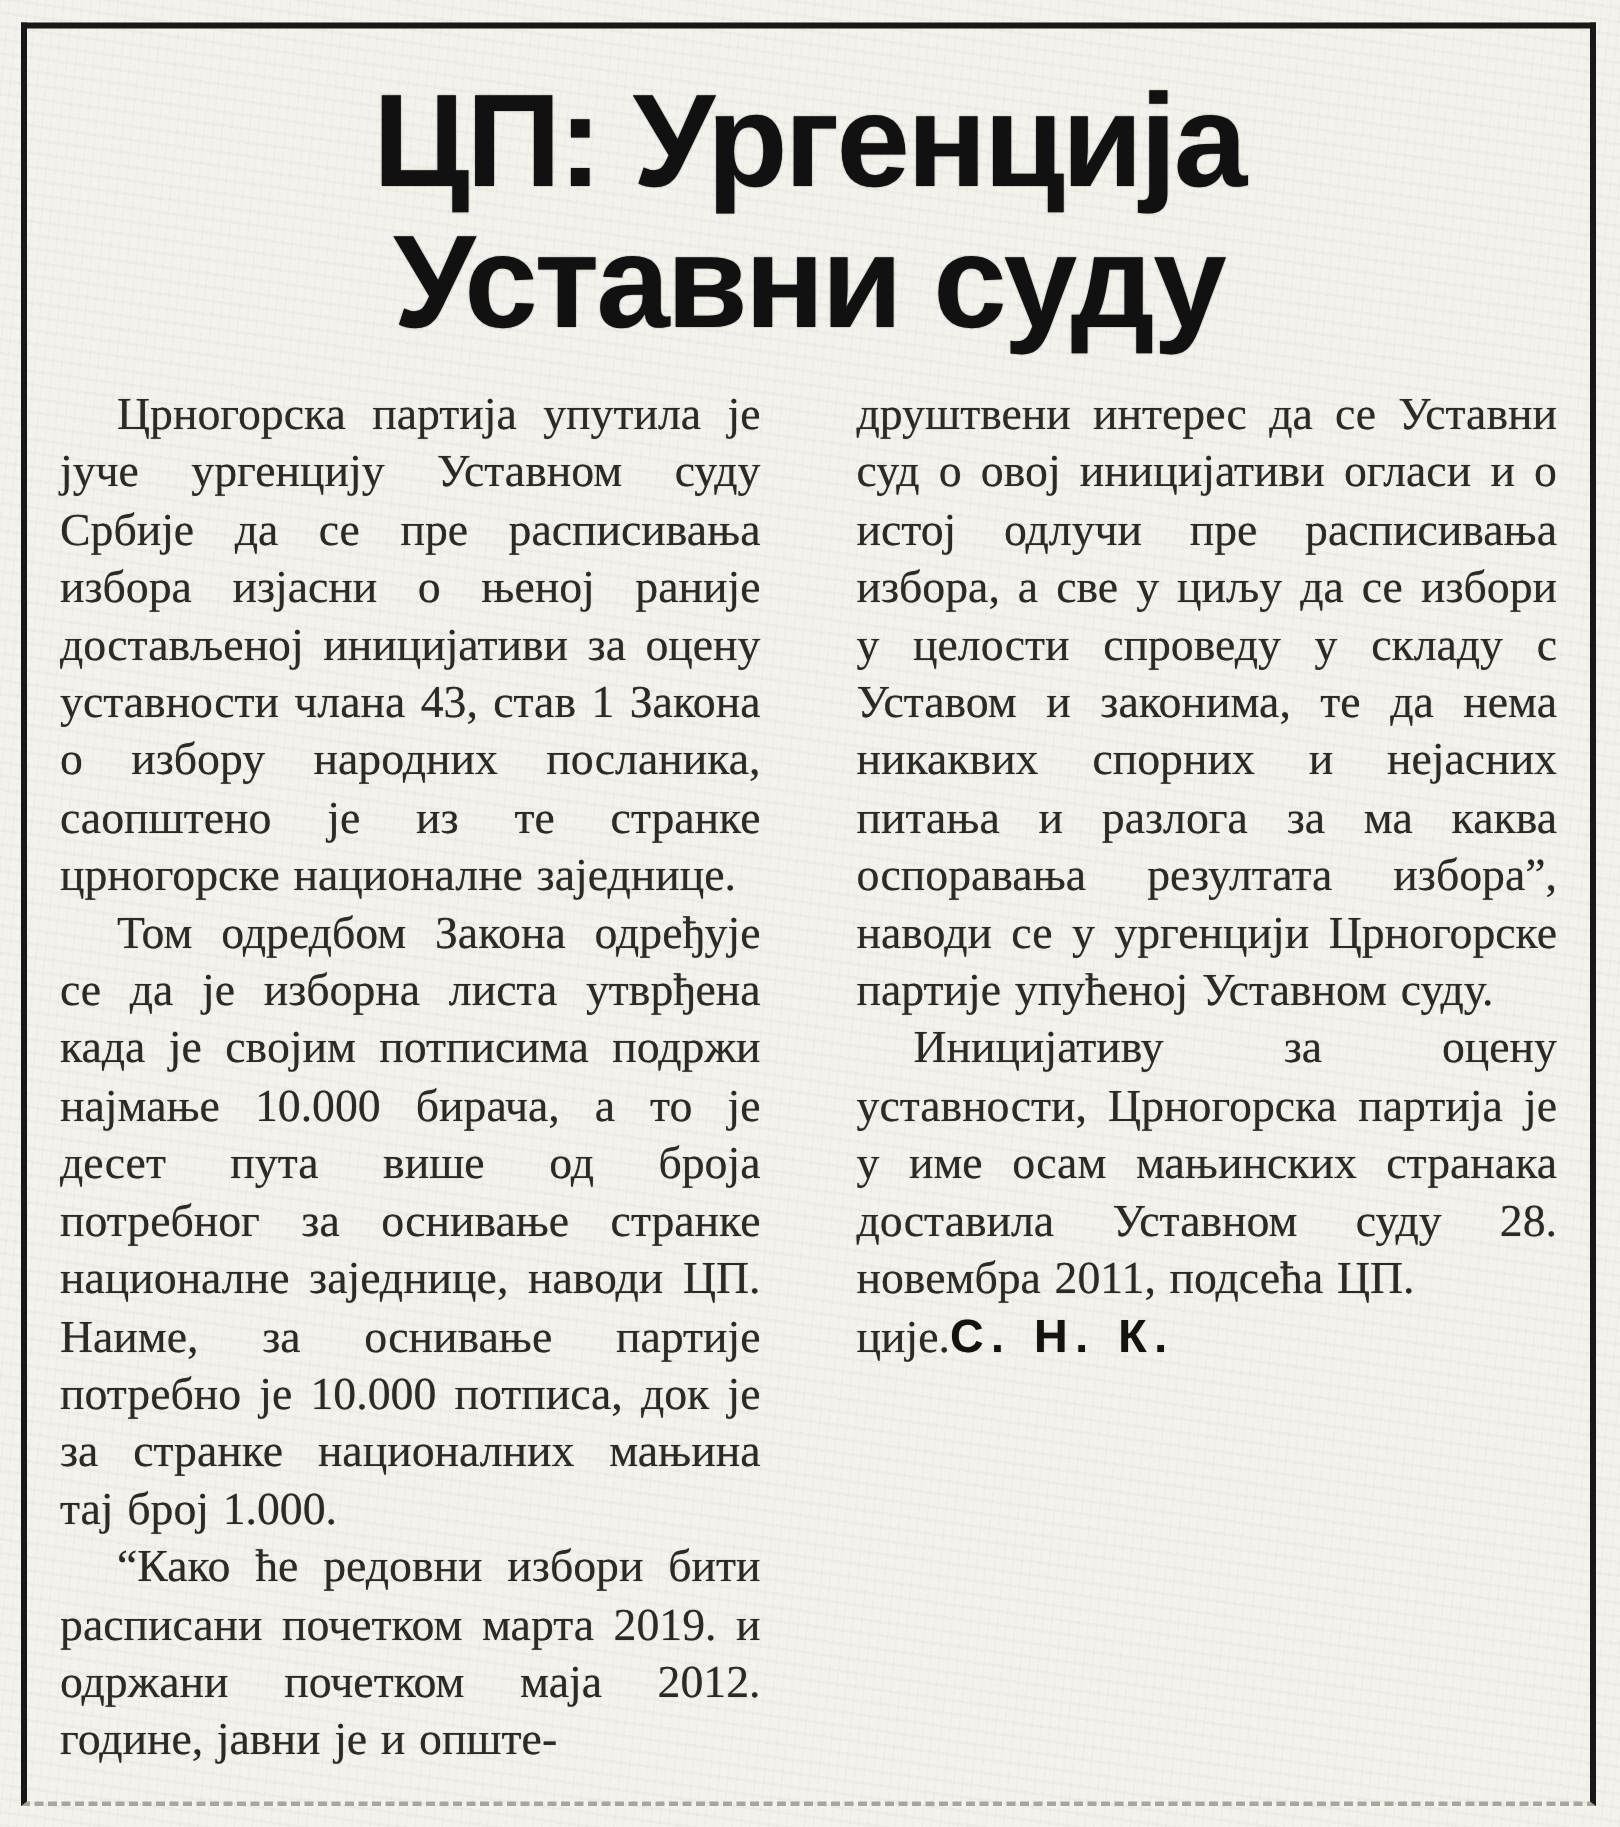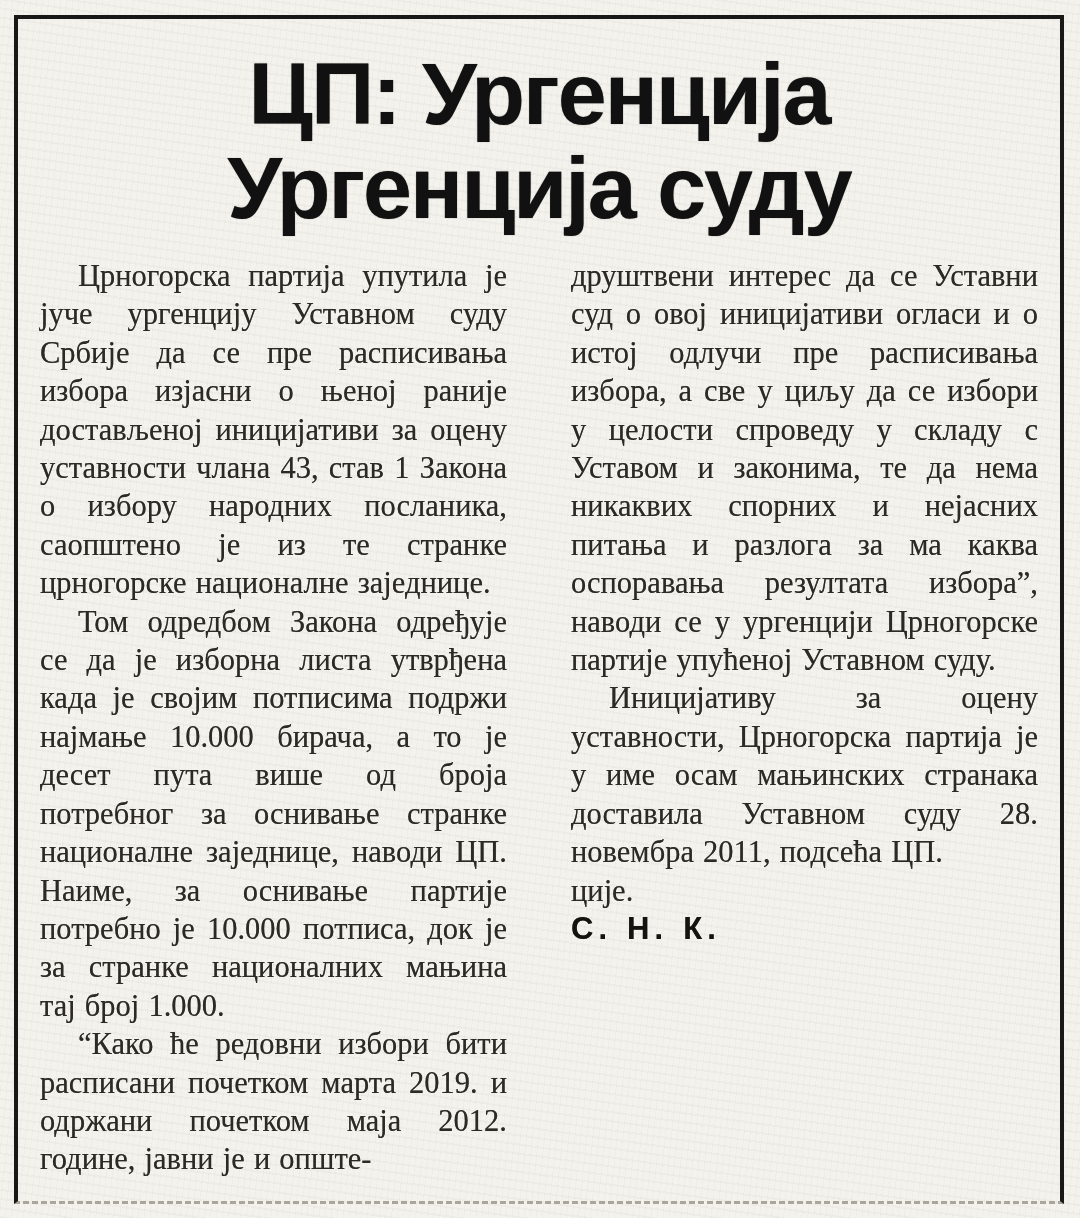--- a/index.html
+++ b/index.html
@@ -42,39 +42,39 @@
     line-height:38.4px;
     word-spacing:1.5px;
     color:#2c2a25;
     text-align:justify;
     text-shadow:0 0 0.6px rgba(40,38,32,.6);
   }
   .col{flex:1;min-width:0;}
   .para{margin:0;}
   .indent{text-indent:38px;}
   .byline-row{
-    display:flex;align-items:baseline;flex-direction:column;
+    display:flex;align-items:baseline;
   }
   .byline{
     font-family:"Liberation Sans",sans-serif;
     font-weight:bold;
     font-size:31px;
     letter-spacing:5px;
     color:#15130f;
   }
 </style>
 </head>
 <body>
 
 <div class="paper">
   <div class="frame">
 
     <div class="headline">
       <div>ЦП: Ургенција</div>
-      <div>Ургенција суду</div>
+      <div>Уставни суду</div>
     </div>
 
     <div class="columns">
 
       <div class="col">
         <p class="para indent">Црногорска партија упутила је јуче ургенцију Уставном суду Србије да се пре расписивања избора изјасни о њеној раније достављеној иницијативи за оцену уставности члана 43, став 1 Закона о избору народних посланика, саопштено је из те странке црногорске националне заједнице.</p>
         <p class="para indent">Том одредбом Закона одређује се да је изборна листа утврђена када је својим потписима подржи најмање 10.000 бирача, а то је десет пута више од броја потребног за оснивање странке националне заједнице, наводи ЦП. Наиме, за оснивање партије потребно је 10.000 потписа, док је за странке националних мањина тај број 1.000.</p>
         <p class="para indent">“Како ће редовни избори бити расписани почетком марта 2019. и одржани почетком маја 2012. године, јавни је и опште-</p>
       </div>
 

